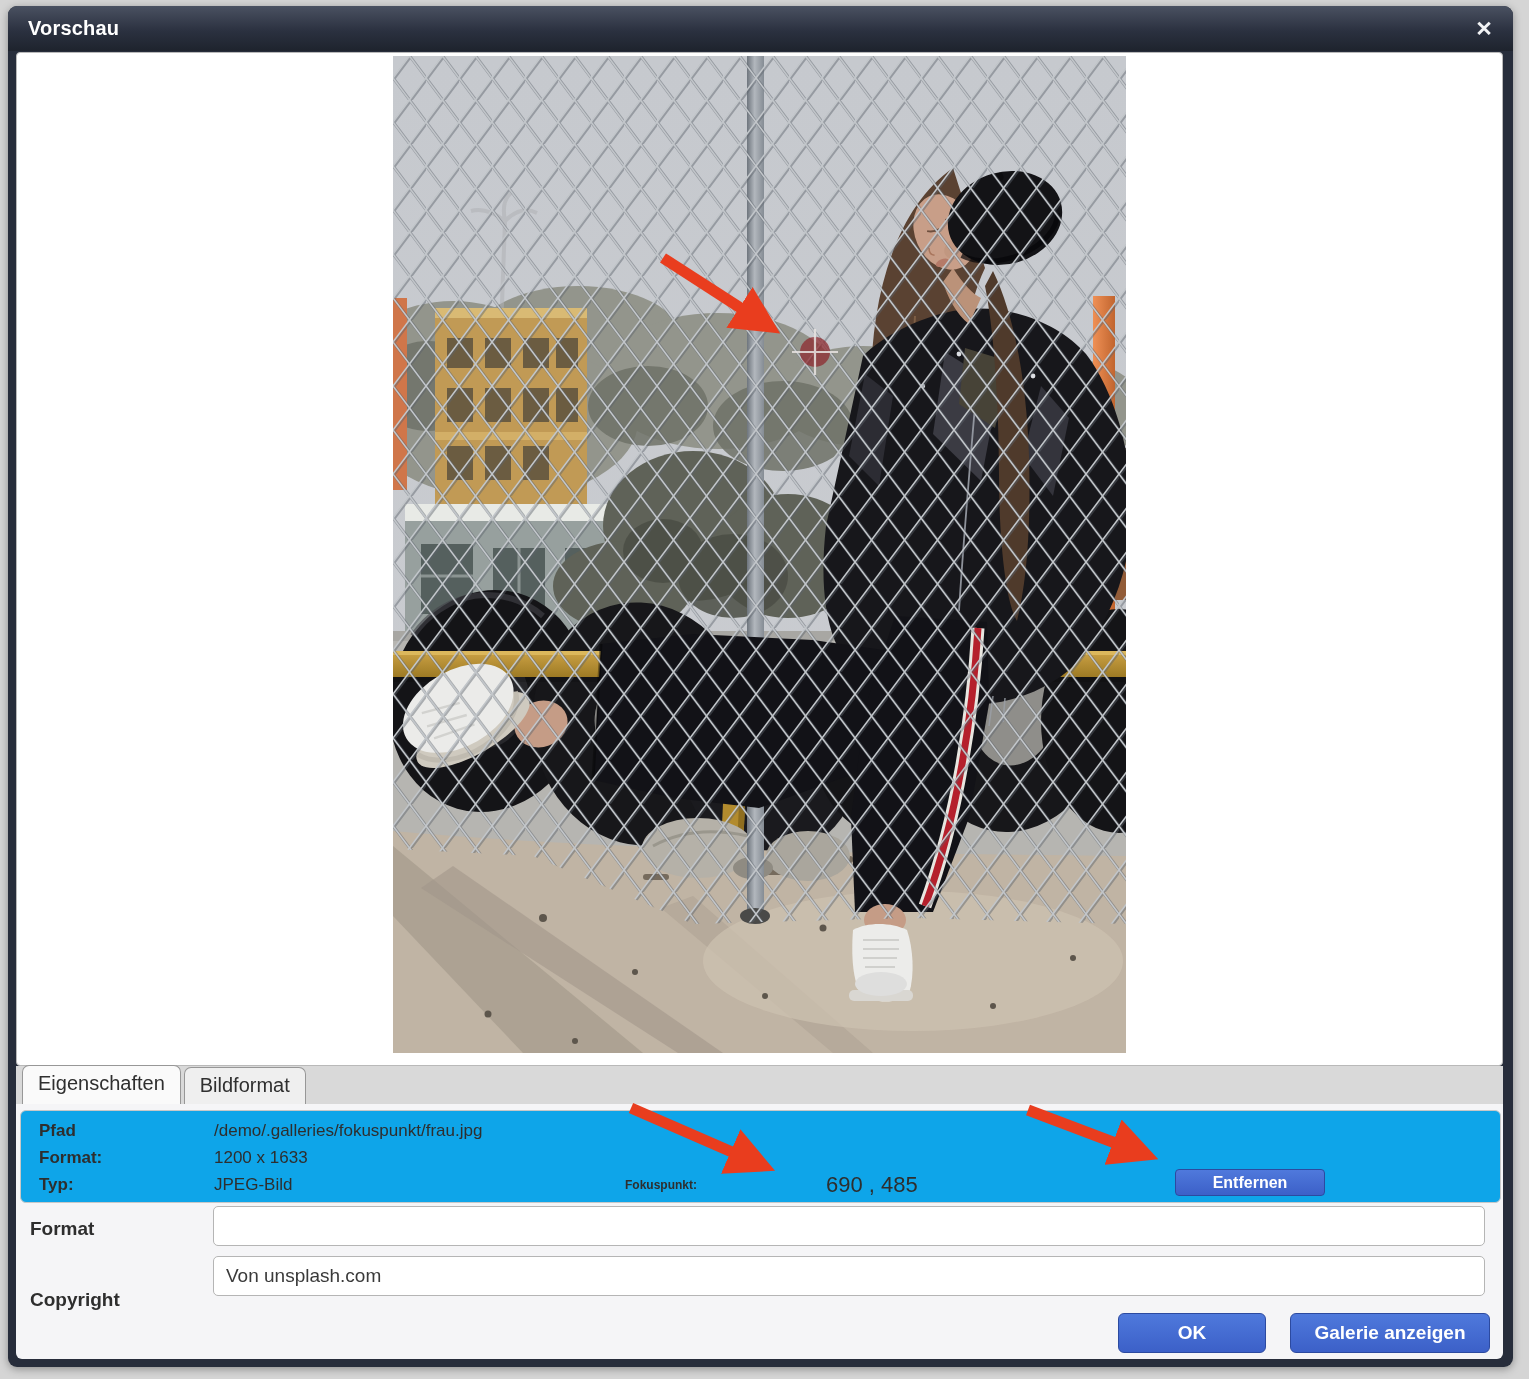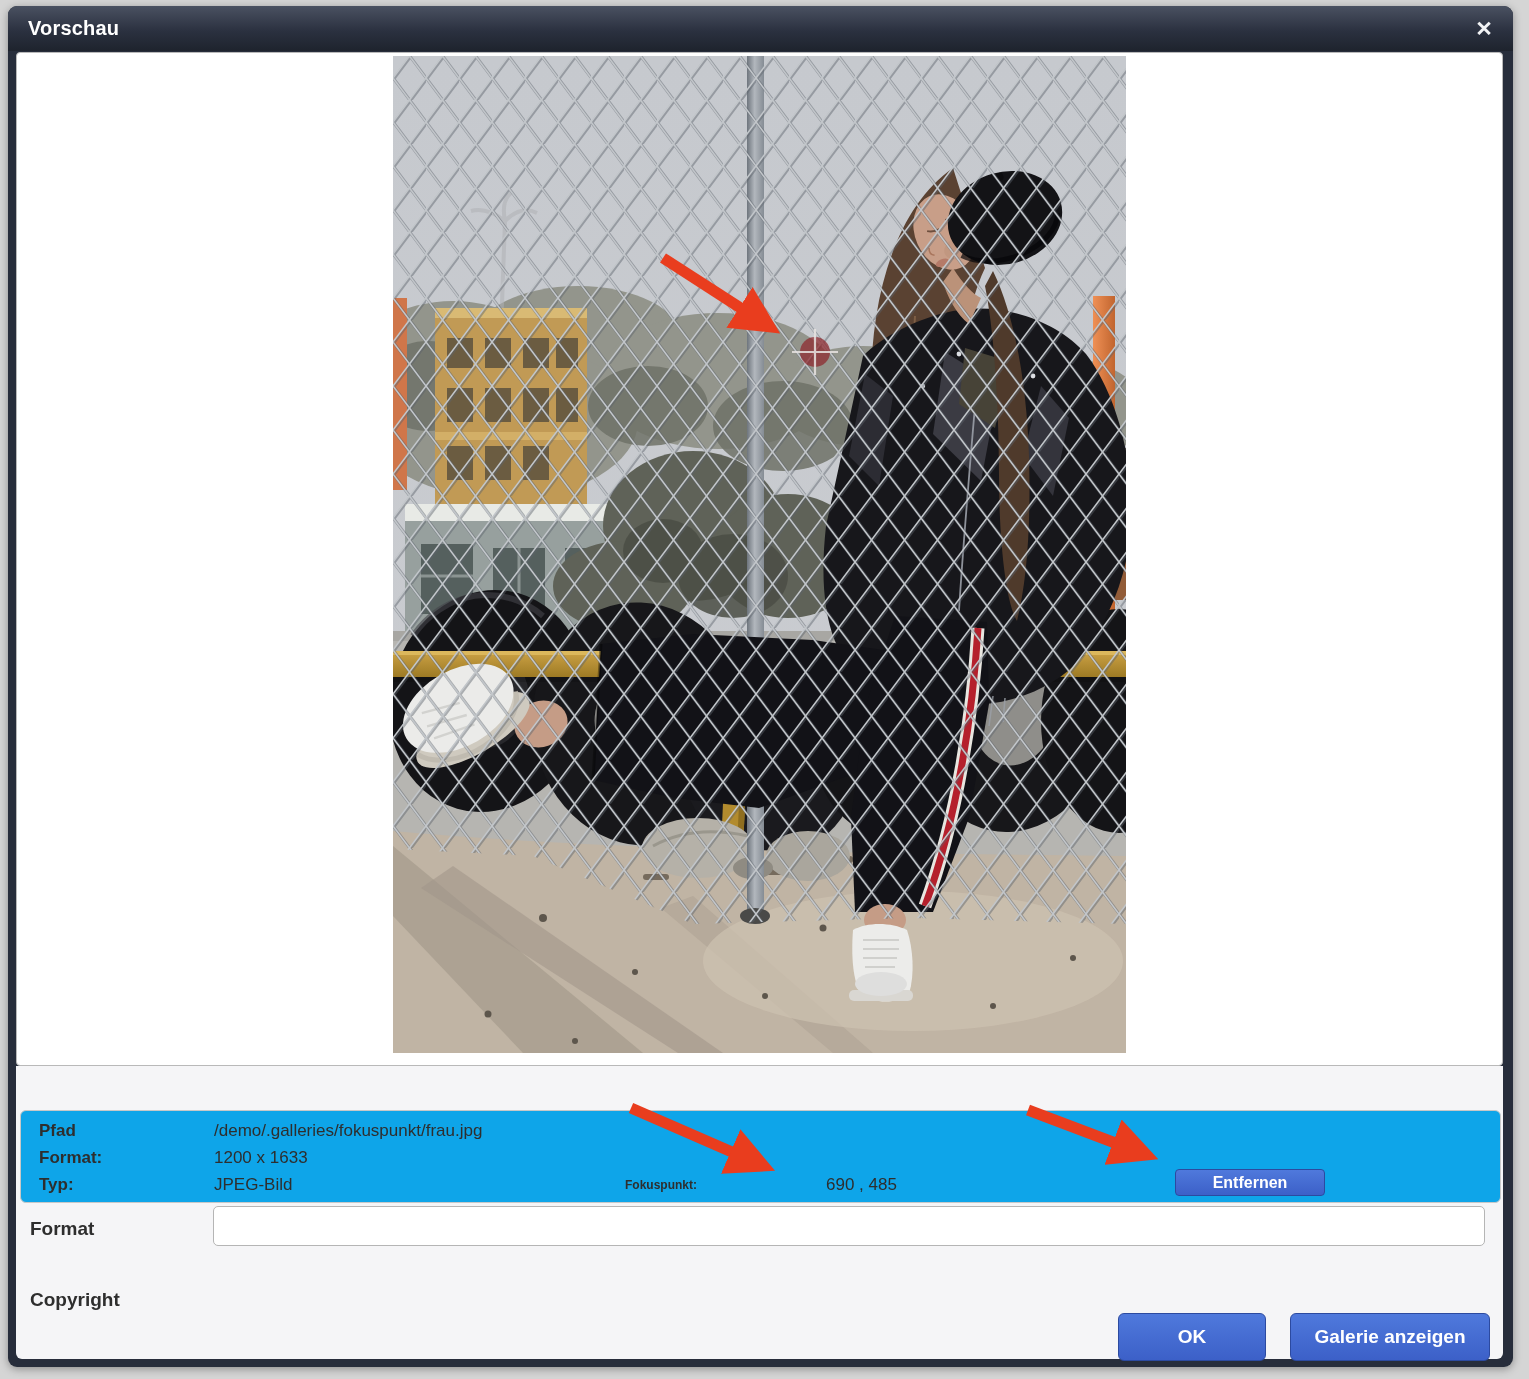--- a/index.html
+++ b/index.html
@@ -56,21 +56,21 @@
   
   .props-panel{
     position:absolute;left:12px;top:1104px;width:1481px;height:93px;
     background:#0ea5e9;border:1px solid #c8c8c8;border-radius:6px;
     box-sizing:border-box;
   }
   .prow{position:absolute;left:18px;height:24px;line-height:24px;font-size:17px;color:#2e2e2e;}
   .prow .plabel{display:inline-block;width:175px;font-weight:bold;}
   .prow.r1{top:8px;} .prow.r2{top:35px;} .prow.r3{top:62px;}
   .fokus-label{position:absolute;left:604px;top:62px;height:24px;line-height:24px;font-size:12px;font-weight:bold;color:#2e2e2e;}
-  .fokus-value{position:absolute;left:805px;top:62px;height:24px;line-height:24px;font-size:17px;color:#2e2e2e;}
+  .fokus-value{position:absolute;left:805px;top:62px;height:24px;line-height:24px;font-size:22px;color:#2e2e2e;}
   .btn-entfernen{
     position:absolute;left:1154px;top:58px;width:150px;height:27px;
     background:linear-gradient(#4f79dc,#3c60c8);
     border:1px solid #2c4aa0;border-radius:4px;color:#fff;
     font-size:16px;font-weight:bold;cursor:pointer;
     font-family:"Liberation Sans",sans-serif;padding:0;
   }
   
   .frm-label{position:absolute;left:22px;font-size:19px;font-weight:bold;color:#2e2e2e;}
   .lbl-title{top:1212px;}
@@ -78,21 +78,21 @@
   .frm-input{
     position:absolute;left:205px;width:1272px;height:40px;box-sizing:border-box;
     border:1px solid #b5b5b5;border-radius:5px;background:#fff;
     font-size:19px;color:#3a3a3a;padding:0 12px;
     font-family:"Liberation Sans",sans-serif;
   }
   .inp-title{top:1200px;}
   .inp-copyright{top:1250px;}
   
   .btn-footer{
-    position:absolute;top:1307px;height:48px;
+    position:absolute;top:1307px;height:40px;
     background:linear-gradient(#4f79dc,#3c60c8);
     border:1px solid #2c4aa0;border-radius:6px;color:#fff;
     font-size:19px;font-weight:bold;cursor:pointer;
     font-family:"Liberation Sans",sans-serif;
   }
   .btn-ok{left:1110px;width:148px;}
   .btn-gallery{left:1282px;width:200px;}
   
   .arrows{position:absolute;left:0;top:0;width:1529px;height:1379px;pointer-events:none;z-index:60;}
 </style>
@@ -331,40 +331,45 @@
         <g>
           <circle cx="422" cy="296" r="15" fill="#8e272c" opacity=".72"></circle>
           <path d="M399 296 H445 M422 273 V319" stroke="#e9e4e2" stroke-width="2.2" opacity=".85"></path>
         </g>
       </svg>
     </div>
   </div>
 
   <div class="content-bottom"></div>
 
+  <div class="tabstrip">
+    <div class="tab active">Eigenschaften</div>
+    <div class="tab">Bildformat</div>
+  </div>
 
   <div class="props-panel">
     <div class="prow r1">
       <span class="plabel">Pfad</span><span class="pvalue">/demo/.galleries/fokuspunkt/frau.jpg</span>
     </div>
     <div class="prow r2">
       <span class="plabel">Format:</span><span class="pvalue">1200 x 1633</span>
     </div>
     <div class="prow r3">
       <span class="plabel">Typ:</span><span class="pvalue">JPEG-Bild</span>
     </div>
     <span class="fokus-label">Fokuspunkt:</span>
     <span class="fokus-value">690 , 485</span>
     <button class="btn-entfernen">Entfernen</button>
   </div>
 
   <span class="frm-label lbl-title">Format</span>
   <input class="frm-input inp-title" type="text" value="" style="">
 
   <span class="frm-label lbl-copyright">Copyright</span>
+  <input class="frm-input inp-copyright" type="text" value="Von unsplash.com" style="">
 
   <button class="btn-footer btn-ok">OK</button>
   <button class="btn-footer btn-gallery">Galerie anzeigen</button>
 </div>
 
 <svg class="arrows" viewBox="0 0 1529 1379">
   <defs>
     <marker id="ah" viewBox="0 0 10 10" refX="7.5" refY="5" markerWidth="4.4" markerHeight="4.4" orient="auto">
       <path d="M0 0 L10 5 L0 10 Z" fill="#e93d1e"></path>
     </marker>

